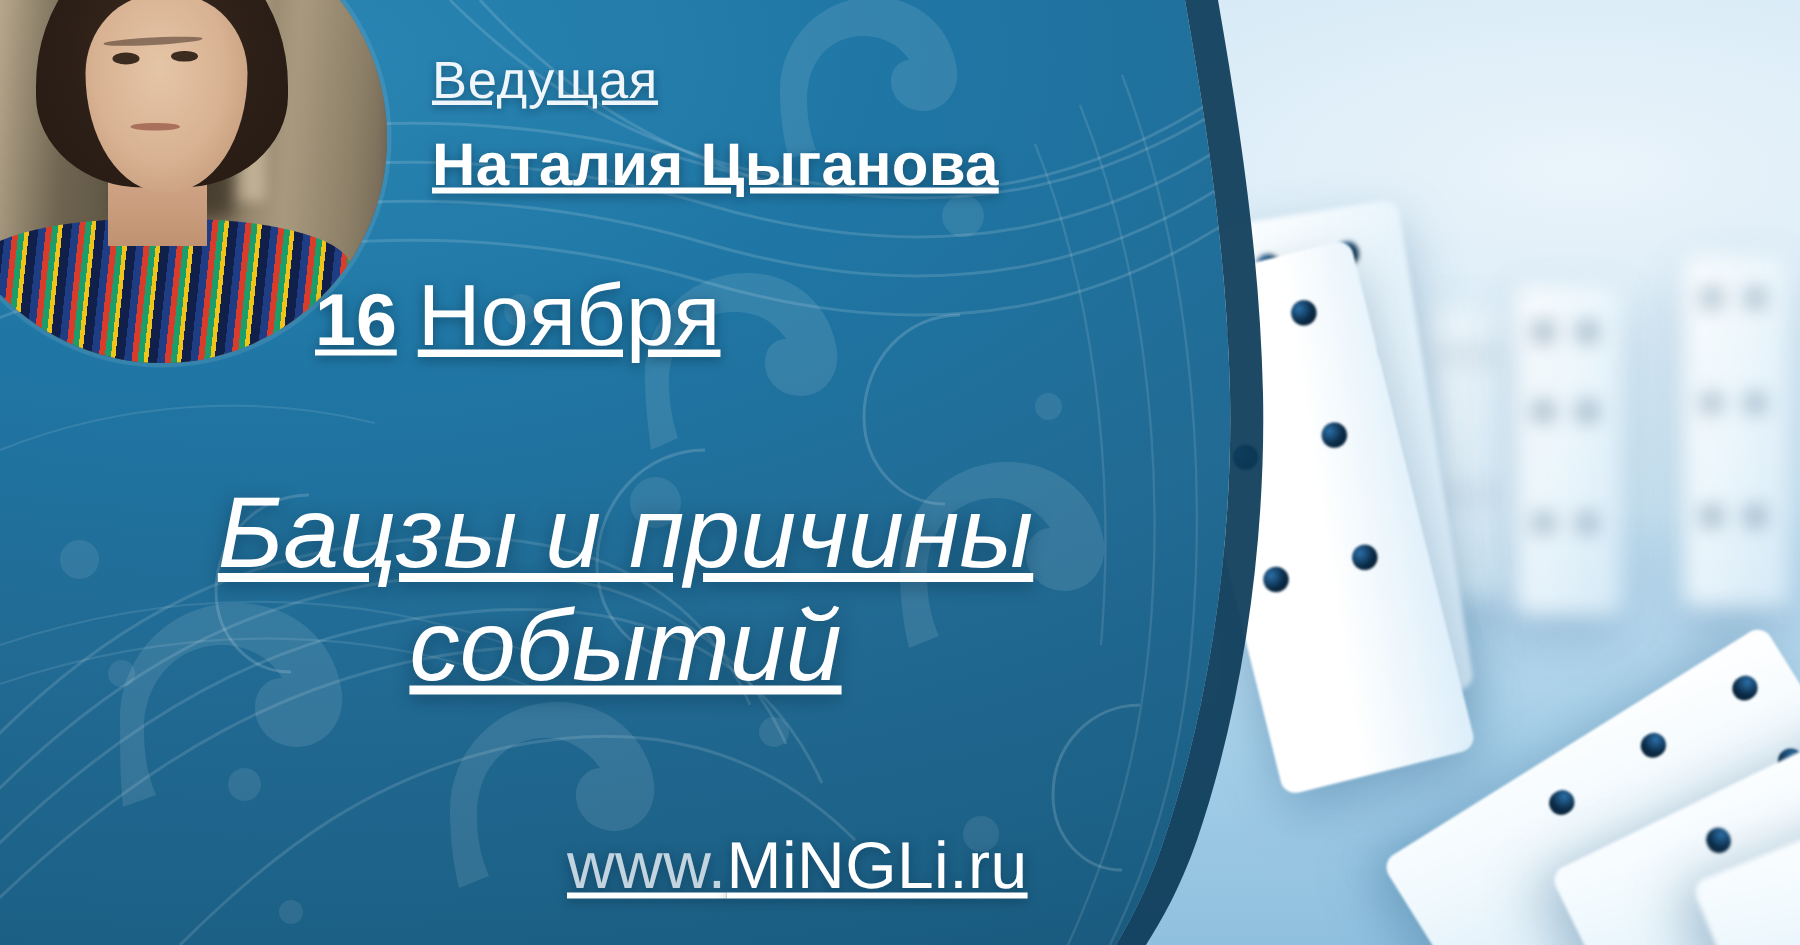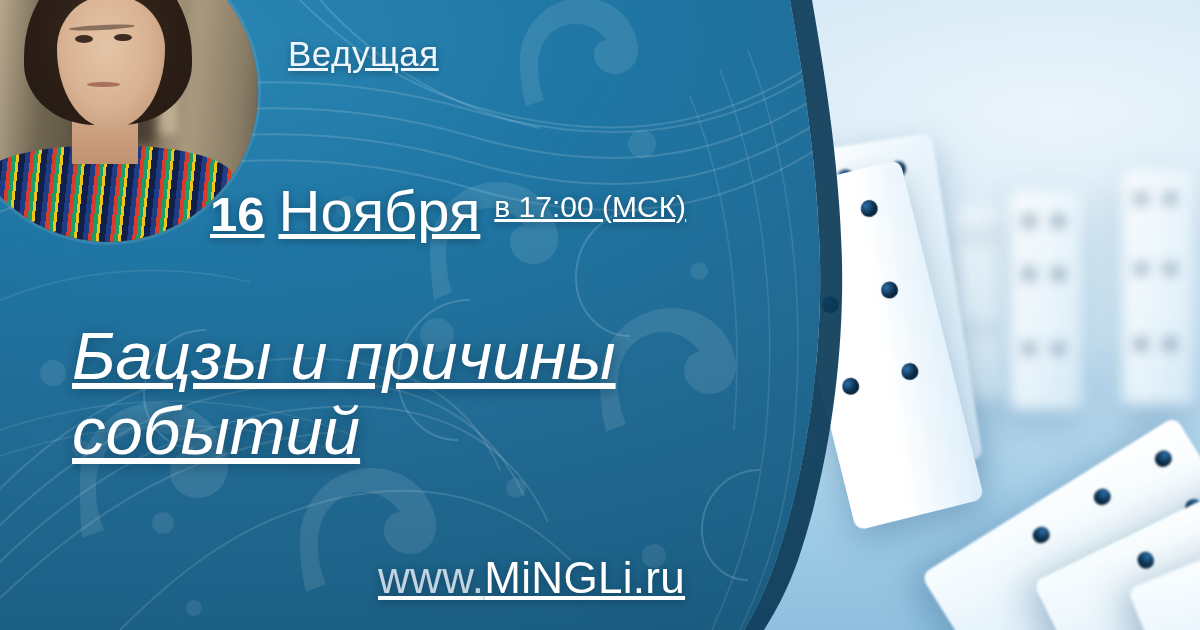--- a/index.html
+++ b/index.html
@@ -212,20 +212,21 @@
 
   .headline {
     left: 72px; top: 318px;
     width: 690px;
     font-size: 67px;
     font-style: italic;
     font-weight: 400;
     line-height: 1.12;
     color: #ffffff;
     text-shadow: 0 3px 12px rgba(6,40,62,.5);
+    text-align: center;
   }
 
   .site {
     left: 378px; top: 553px;
     font-size: 44px;
     font-weight: 400;
     letter-spacing: .3px;
     text-shadow: 0 2px 8px rgba(6,40,62,.5);
   }
   .site .w { color: #c3d4e1; }
@@ -375,25 +376,25 @@
       <div class="pa-face"></div>
 
       <div class="pa-brow"></div>
       <div class="pa-eyeL"></div>
       <div class="pa-eyeR"></div>
       <div class="pa-mouth"></div>
     </div>
   </div>
 
   <div class="txt lbl-host">Ведущая</div>
+  <div class="txt lbl-name">Наталия Цыганова</div>
 
   <div class="txt dateline">
     <span class="d-day">16</span>
     <span class="d-month">Ноября</span>
-    <span class="d-time">в 17:00 (МСК)</span>
   </div>
 
   <div class="txt headline">
     <div>Бацзы и причины</div>
     <div>событий</div>
   </div>
 
   <div class="txt site">
     <span class="w">www.</span><span class="n">MiNGLi.ru</span>
   </div>

